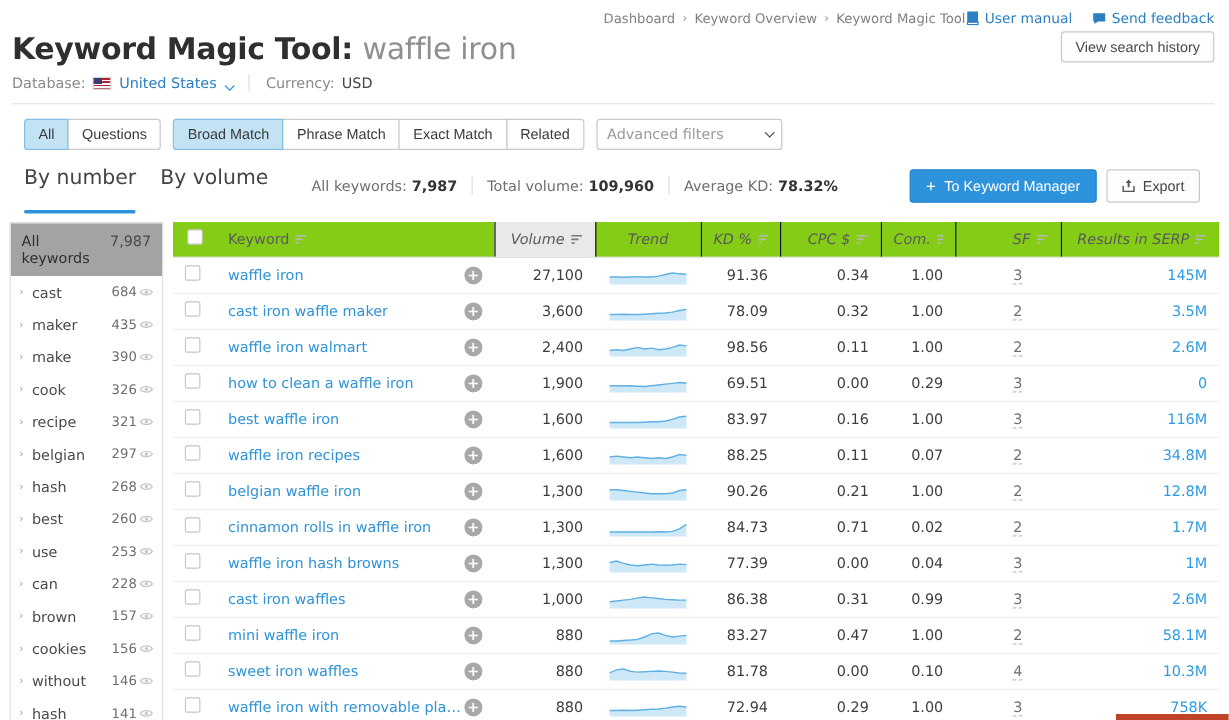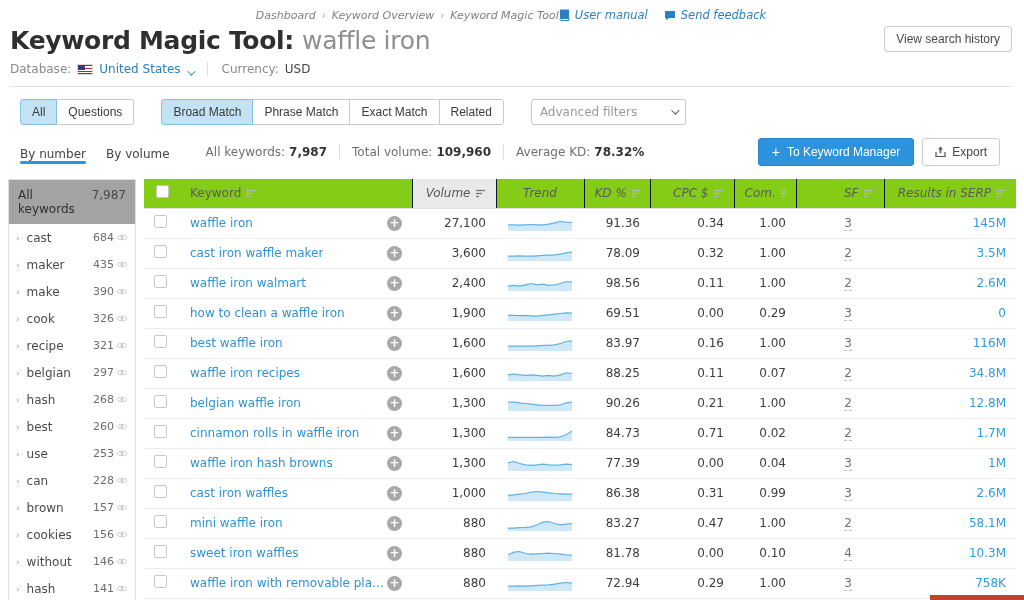--- a/index.html
+++ b/index.html
@@ -5,21 +5,21 @@
   * { box-sizing: border-box; }
   html,body { margin:0; padding:0; }
   body {
     width:1024px; height:600px; overflow:hidden; position:relative;
     background:#fff; color:#333;
     font-family:"DejaVu Sans","Liberation Sans",sans-serif;
     font-size:12px;
   }
   
   .topbar { padding:8px 12px 0 10px; }
-  .breadcrumb-row { display:flex; justify-content:center; align-items:center;font-style:italic; }
+  .breadcrumb-row { display:flex; justify-content:flex-end; align-items:center; }
   .breadcrumb { font-size:11px; color:#7f7f7f; display:flex; gap:6px; align-items:center; }
   .crumb { cursor:pointer; }
   .crumb-sep { color:#9a9a9a; font-size:10px; }
   .header-links { display:flex; gap:16px; align-items:center; }
   .hlink { color:#2a80c1; font-size:11.5px; display:inline-flex; align-items:center; gap:5px; cursor:pointer; }
   .hlink svg { display:block; }
   .title-row { display:flex; justify-content:space-between; align-items:flex-start; margin-top:4px; }
   h1 { margin:0; font-size:25px; font-weight:bold; color:#2f2f2f; letter-spacing:-0.3px; }
   h1 .query { color:#8f8f8f; font-weight:normal; margin-left:8px; }
   .btn-plain {
@@ -31,35 +31,35 @@
     background:repeating-linear-gradient(180deg,#b22234 0 1.4px,#fff 1.4px 2.8px); border:1px solid #d8d8d8; }
   .flag::after { content:''; position:absolute; top:0; left:0; width:7px; height:5.5px; background:#3c3b6e; }
   .db-link { color:#2a80c1; cursor:pointer; display:inline-flex; align-items:flex-end; gap:6px; }
   .chev { width:6px; height:6px; border-right:1.6px solid #2e93dd; border-bottom:1.6px solid #2e93dd;
     transform:rotate(45deg) translateY(-2px); display:inline-block; }
   .chev.dark { border-color:#555; }
   .vdiv { width:1px; height:14px; background:#ddd; margin:0 8px; }
   .db-currency-value { color:#454545; }
   .toprule { border:none; border-top:1px solid #e3e3e3; margin:10px 0 0 0; }
   
-  .filters-row { padding:12px 12px 0 10px; display:flex; gap:27px; align-items:center; }
+  .filters-row { padding:12px 12px 0 10px; display:flex; gap:10px; align-items:center; }
   .btn-group { display:flex; }
   .fbtn {
     font-size:12px; padding:5px 11px; border:1px solid #c9c9c9; background:#fff; color:#3a3a3a;
     margin-left:-1px; cursor:pointer; position:relative; white-space:nowrap;
   }
   .btn-group .fbtn:first-child { border-radius:3px 0 0 3px; margin-left:0; }
   .btn-group .fbtn:last-child { border-radius:0 3px 3px 0; }
   .fbtn.active { background:#c3e3f5; border-color:#85c0e2; z-index:1; }
   .adv-filter { border:1px solid #c9c9c9; border-radius:3px; padding:5px 8px; color:#9a9a9a;
     font-size:12px; display:flex; align-items:center; gap:34px; cursor:pointer; }
   
   .toolbar-row { margin-top:13px; padding:0 12px 0 10px; display:flex; align-items:center; }
   .sub-tabs { display:flex; gap:20px; }
-  .sub-tab { font-size:12px; color:#444; padding-bottom:3px; position:relative; cursor:pointer; }
+  .sub-tab { font-size:17px; color:#444; padding-bottom:20px; position:relative; cursor:pointer; }
   .sub-tab.active::after { content:''; position:absolute; left:0; right:0; bottom:0; height:3px;
     background:#2e93dd; border-radius:2px; }
   .stats { display:flex; align-items:center; margin-left:36px; padding-bottom:7px; color:#6f6f6f; font-size:12px; }
   .stat b { color:#333; margin-left:4px; }
   .stat-div { width:1px; height:15px; background:#ddd; margin:0 12px; }
   .toolbar-right { margin-left:auto; display:flex; gap:8px; padding-bottom:6px; }
   .btn-primary { background:#2e93dd; color:#fff; font-size:12px; border:1px solid #2484cc;
     border-radius:3px; padding:6px 13px; cursor:pointer; display:flex; align-items:center; gap:7px; }
   .btn-primary .plus-glyph { font-size:14px; line-height:10px; }
   .btn-export { background:#fdfdfd; border:1px solid #c9c9c9; border-radius:3px; padding:6px 12px;

